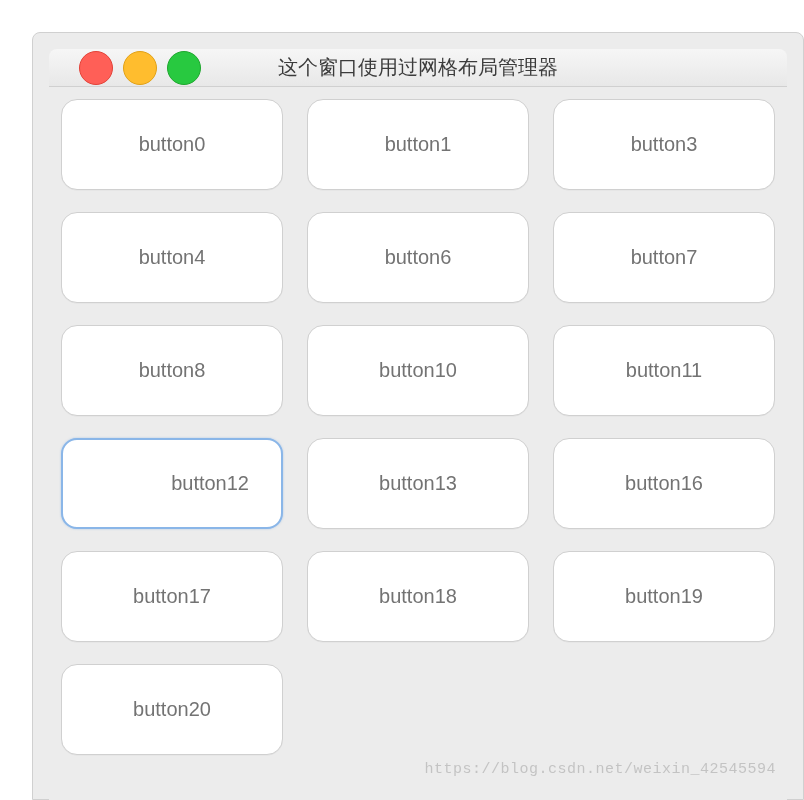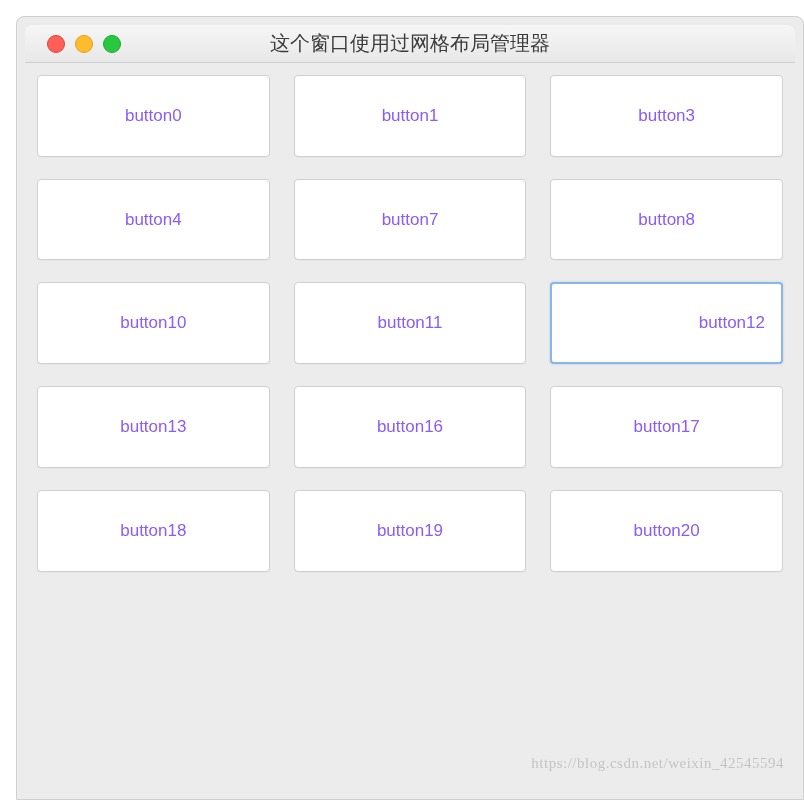--- a/index.html
+++ b/index.html
@@ -1,18 +1,18 @@
 <!DOCTYPE html>
 <html><head>
   <meta charset="utf-8">
   <style>
     * {
       box-sizing: border-box;
       margin: 0;
-      padding: 8px;
+      padding: 16px;
     }
     body {
       font-family: -apple-system, "Helvetica Neue", Arial, sans-serif;
       background: #ffffff;
       width: 804px;
       height: 800px;
       overflow: hidden;
     }
     .window {
       width: 100%;
@@ -60,42 +60,42 @@
       padding: 12px;
       display: grid;
       grid-template-columns: repeat(3, 1fr);
       grid-template-rows: repeat(7, 1fr);
       gap: 22px 24px;
       background: #ececec;
     }
     .btn {
       background: #ffffff;
       border: 1px solid #d0d0d0;
-      border-radius: 4px;
-      font-size: 17px;
-      color: #8b5cf6;
+      border-radius: 16px;
+      font-size: 20px;
+      color: #737373;
       display: flex;
       align-items: center;
       justify-content: center;
       box-shadow: 0 0.5px 0.5px rgba(0,0,0,0.05);
       cursor: default;
       user-select: none;
     }
     .btn.focused {
       border: 2px solid #8ab6e8;
       box-shadow: 0 0 2px rgba(100,160,230,0.5);
       justify-content: flex-end;
     }
     .watermark {
       position: absolute;
       right: 12px;
-      bottom: 20px;
+      bottom: 6px;
       font-size: 15px;
       color: rgba(120,120,120,0.35);
-      font-family: Liberation Serif, serif;
+      font-family: Liberation Mono, monospace;
       letter-spacing: 0.5px;
       pointer-events: none;
       text-align: center;
     }
   </style>
 </head>
 <body>
 
 <div class="window">
   <div class="titlebar">
@@ -111,20 +111,23 @@
         <span>button0</span>
       </button>
     <button class="btn">
         <span>button1</span>
       </button>
     <button class="btn">
         <span>button3</span>
       </button>
     <button class="btn">
         <span>button4</span>
+      </button>
+    <button class="btn">
+        <span>button6</span>
       </button>
     <button class="btn">
         <span>button7</span>
       </button>
     <button class="btn">
         <span>button8</span>
       </button>
     <button class="btn">
         <span>button10</span>
       </button>

